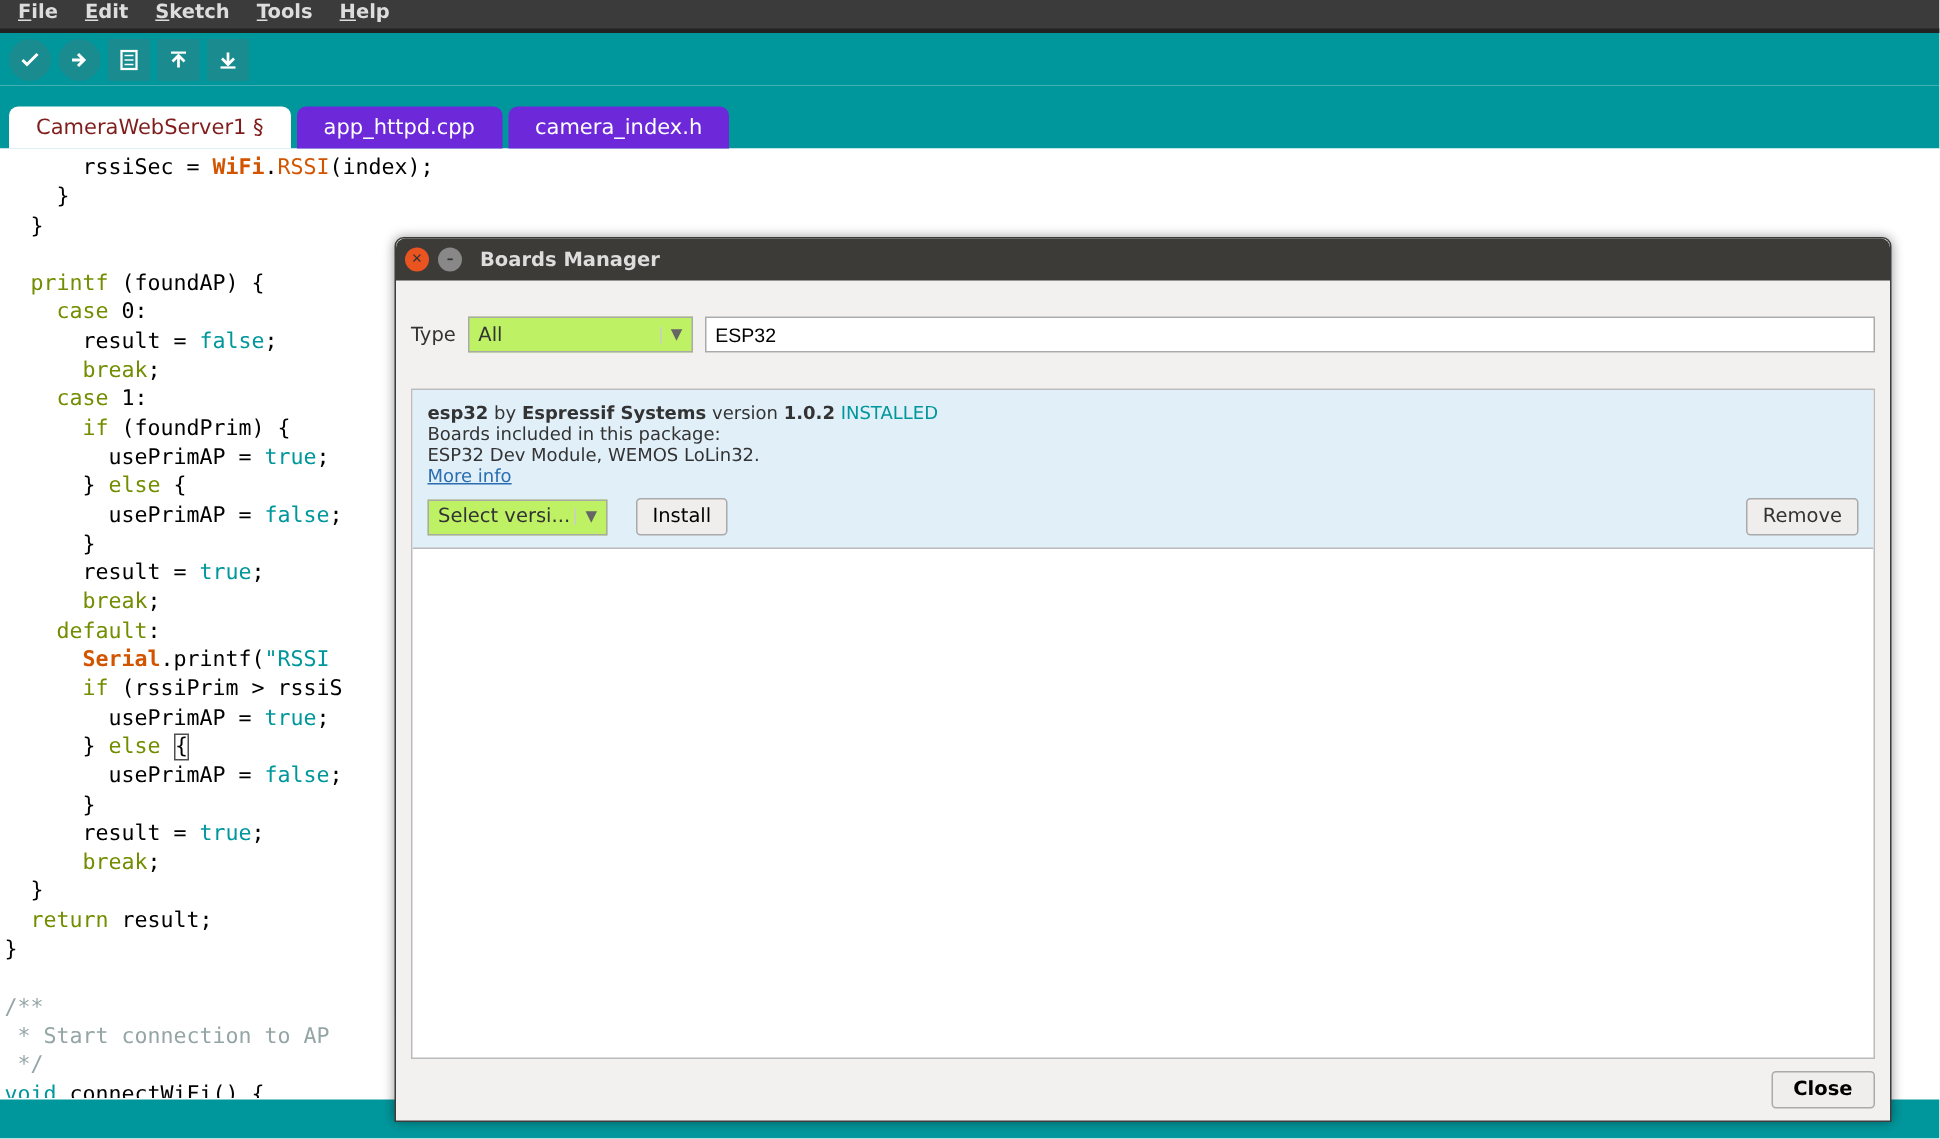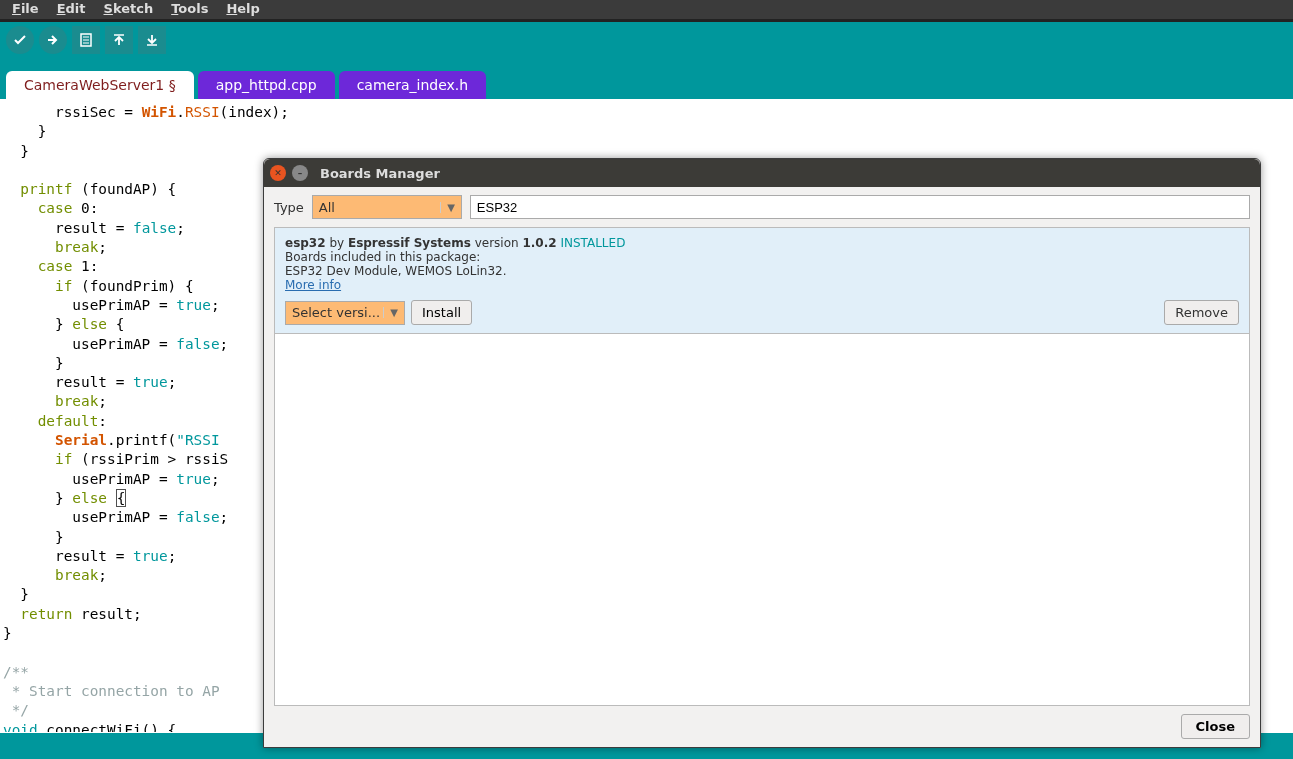--- a/index.html
+++ b/index.html
@@ -35,30 +35,30 @@
 .footer-bar { position: absolute; bottom: 0; left: 0; width: 1293px; height: 26px; background: #00979c; }
 
 
 .dialog { position: absolute; left: 263px; top: 158px; width: 998px; height: 590px; background: #f2f1f0; border: 1px solid #3c3c3c; border-radius: 6px 6px 0 0; box-shadow: 0 0 8px rgba(0,0,0,0.4); display: flex; flex-direction: column; }
 .dialog-titlebar { background: #3c3b37; height: 28px; display: flex; align-items: center; padding: 0 6px; border-radius: 6px 6px 0 0; color: #ddd; font-size: 13px; font-weight: bold; }
 .dlg-btn { width: 16px; height: 16px; border-radius: 8px; margin-right: 6px; display: flex; align-items: center; justify-content: center; font-size: 9px; color: #333; }
 .close-btn { background: #e95420; }
 .min-btn { background: #888; }
 .dialog-title { margin-left: 6px; }
 
-.dlg-filter { display: flex; align-items: center; padding: 8px 10px; gap: 8px; font-size: 13px; color: #333; }
-.dropdown { border: 1px solid #aaa; background: #fdba74; height: 24px; display: flex; align-items: center; padding: 0 6px; width: 150px; justify-content: space-between; font-size: 13px; }
+.dlg-filter { display: flex; align-items: center; padding: 24px 10px; gap: 8px; font-size: 13px; color: #333; }
+.dropdown { border: 1px solid #aaa; background: #bef264; height: 24px; display: flex; align-items: center; padding: 0 6px; width: 150px; justify-content: space-between; font-size: 13px; }
 .dropdown .arrow { font-size: 10px; color: #666; border-left: 1px solid #ccc; padding-left: 6px; }
 .search-input { flex: 1; border: 1px solid #aaa; height: 24px; padding: 0 6px; font-size: 13px; background: #fff; }
 
 .pkg-list { flex: 1; margin: 0 10px 0 10px; border: 1px solid #bbb; background: #fff; overflow-y: scroll; position: relative; }
 .pkg-item { background: #e1eff9; border-bottom: 1px solid #bbb; padding: 8px 10px; font-size: 12px; color: #333; }
 .pkg-item .installed { color: #00979c; font-weight: normal; }
 .pkg-item a { color: #2a6db0; text-decoration: underline; cursor: pointer; }
-.pkg-actions { display: flex; align-items: center; gap: 6px; margin-top: 8px; }
+.pkg-actions { display: flex; align-items: center; gap: 19px; margin-top: 8px; }
 .pkg-btn { border: 1px solid #aaa; background: #f0eeed; padding: 4px 10px; font-size: 13px; border-radius: 3px; cursor: pointer; }
 .pkg-btn.disabled { color: #000000; }
 .pkg-actions .spacer { flex:1; }
 
 .dlg-footer { display: flex; justify-content: flex-end; padding: 8px 10px; font-weight: bold; }
 .dlg-footer .pkg-btn { padding: 4px 14px; }
 </style>
 </head>
 <body>
 

